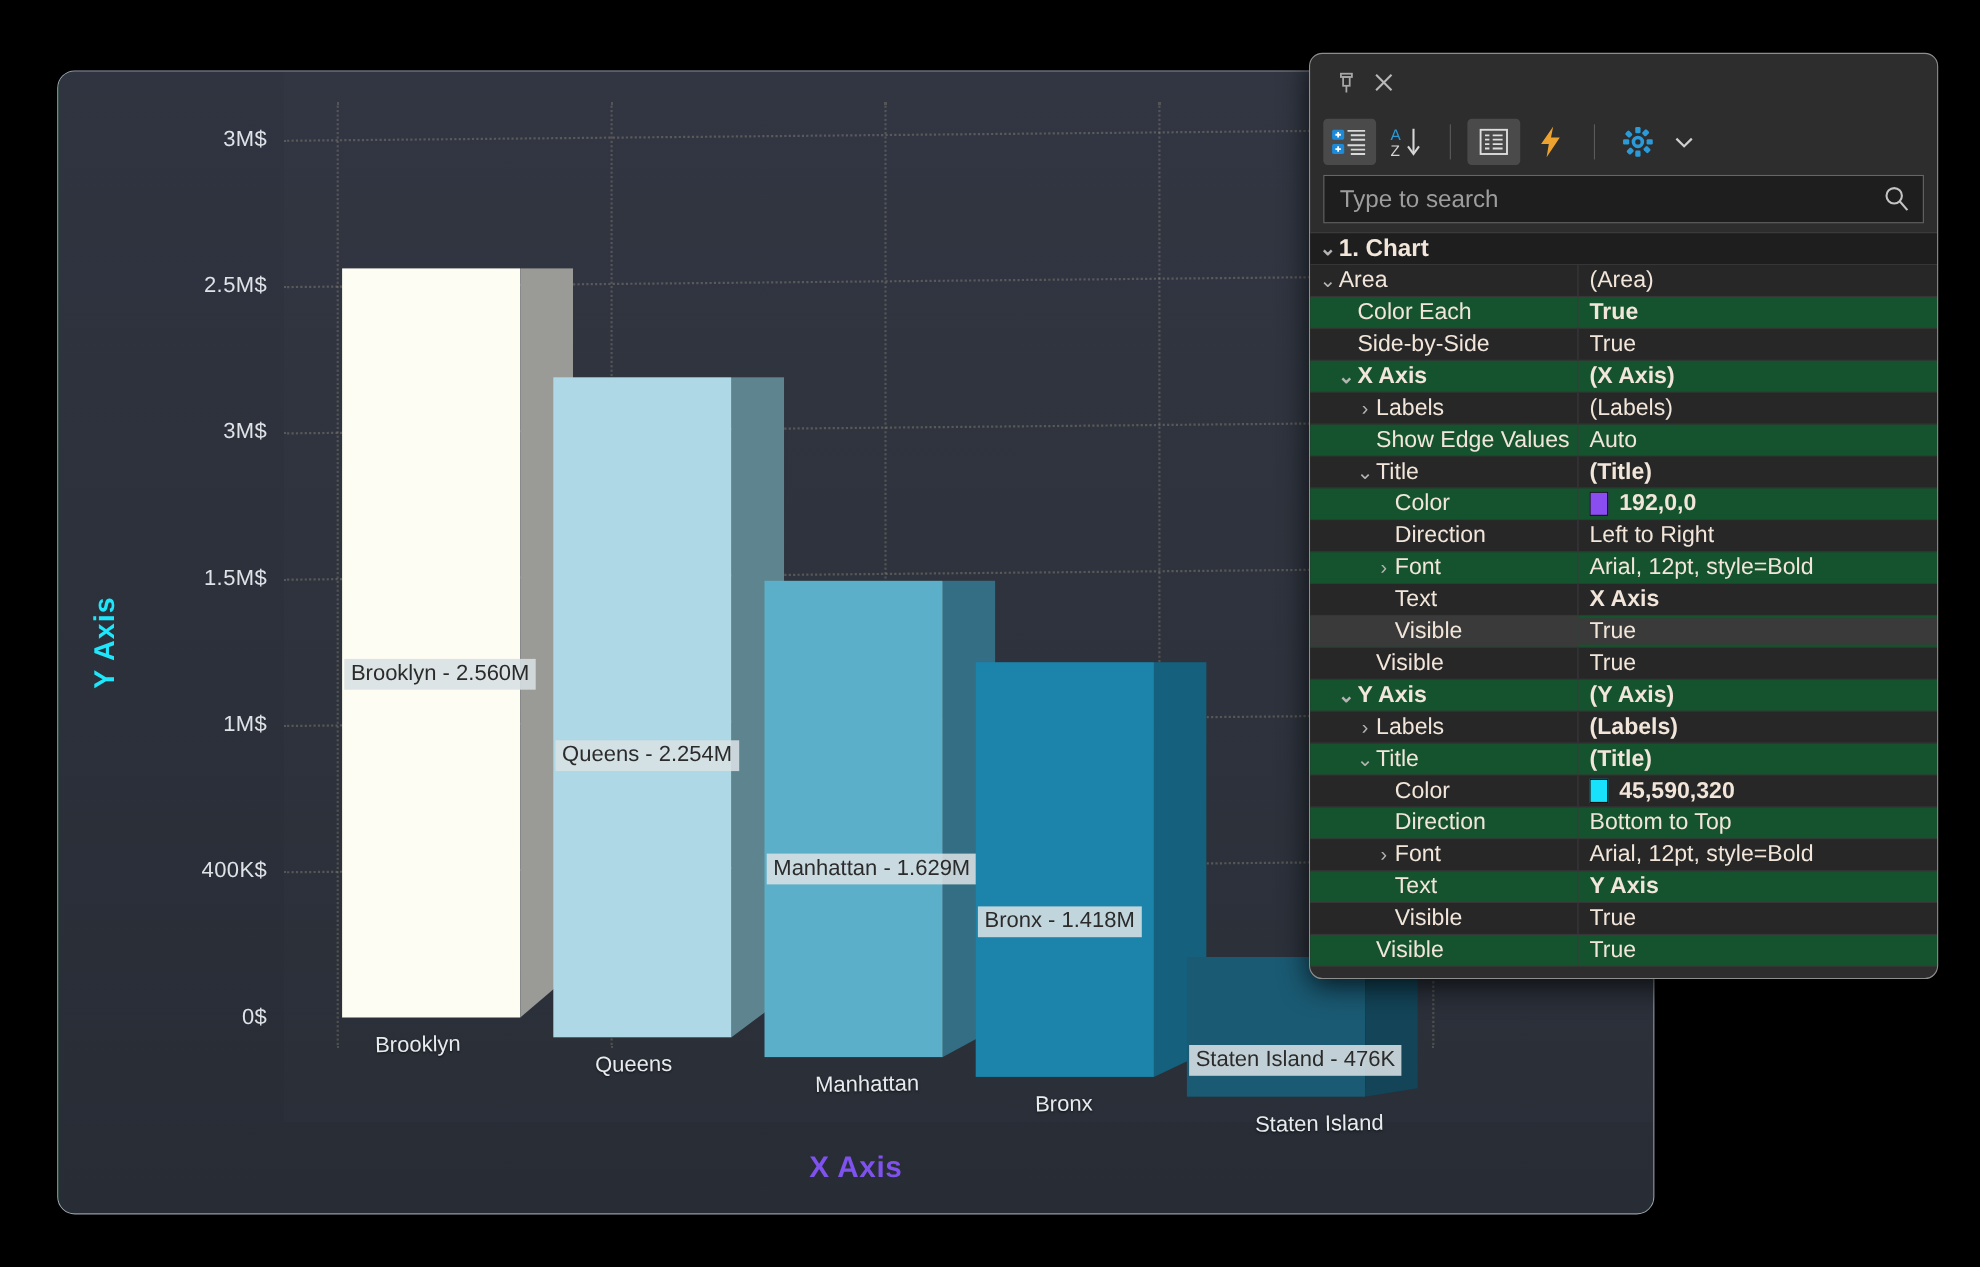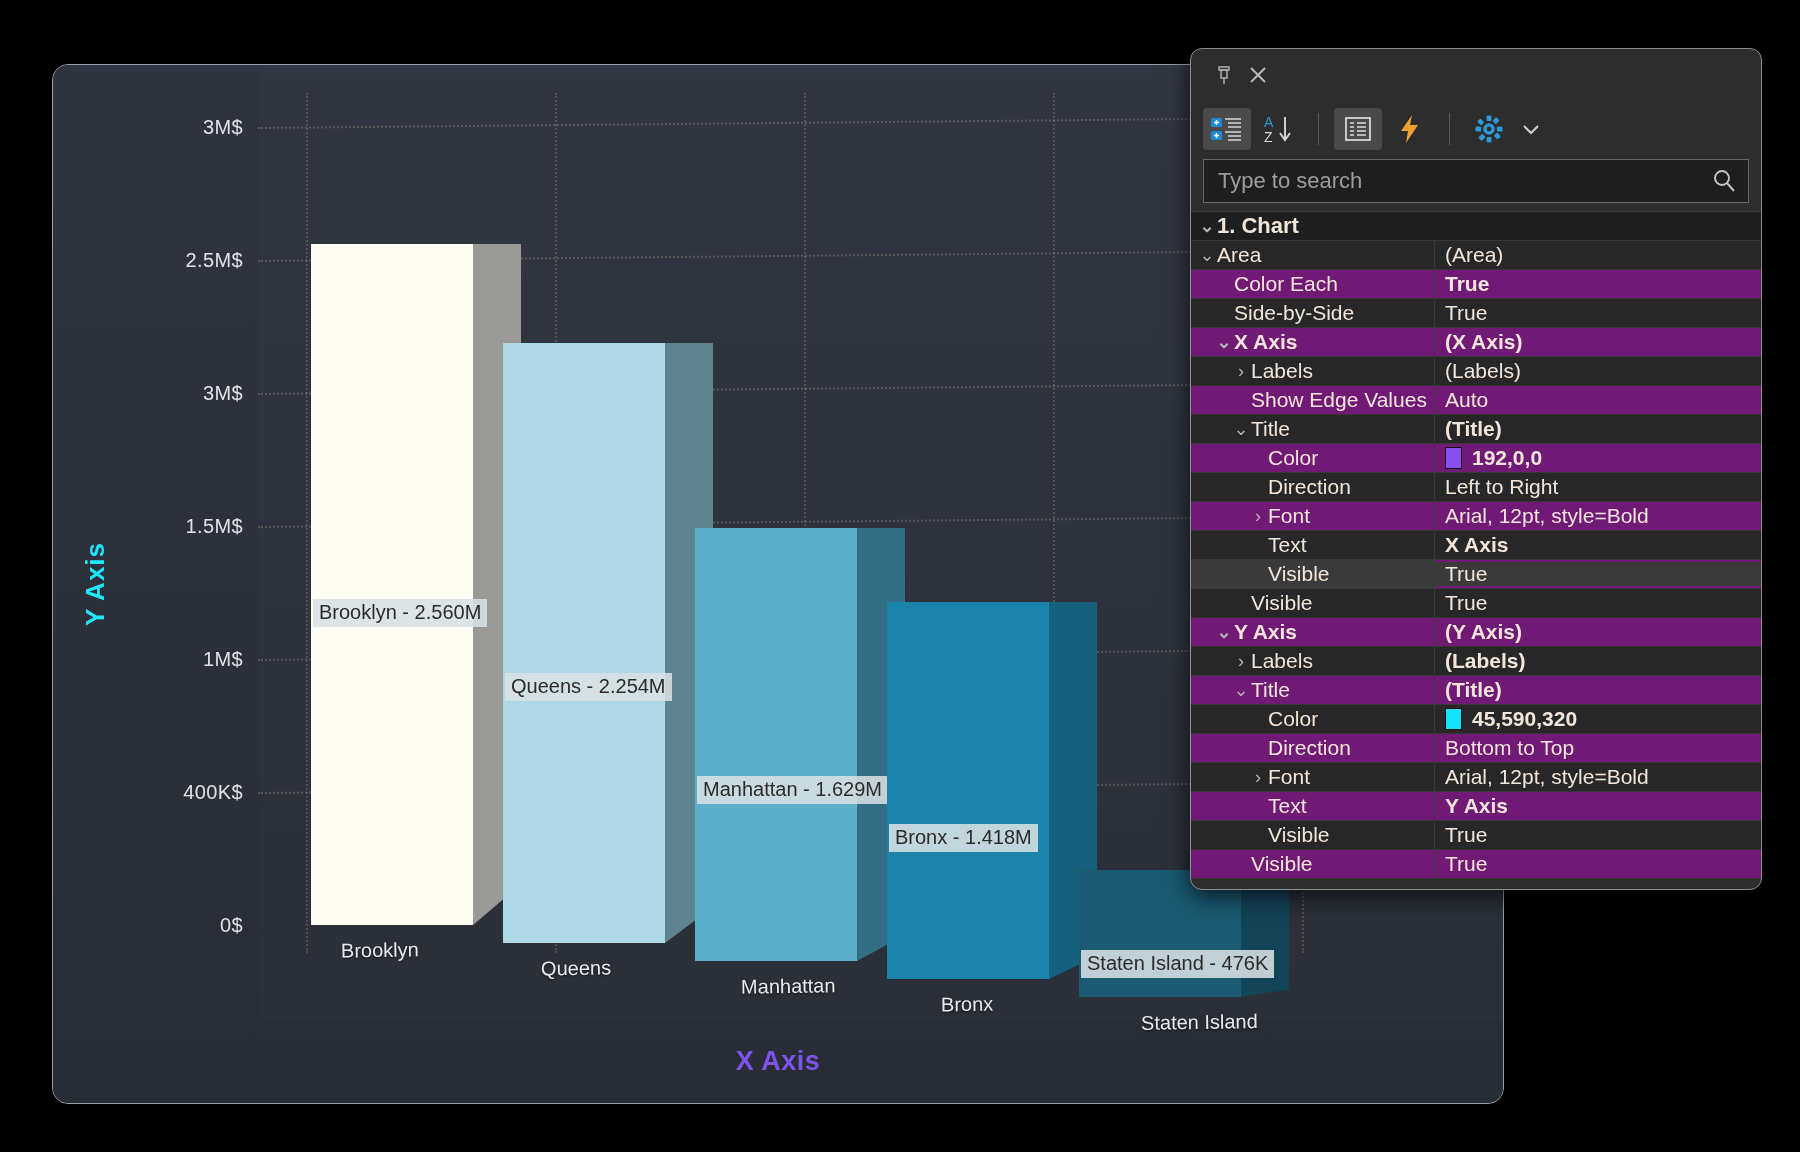--- a/index.html
+++ b/index.html
@@ -210,21 +210,21 @@
   }
   .prow {
     display: flex;
     align-items: center;
     height: 29px;
     font-size: 21px;
     color: #f2e6da;
     border-bottom: 1px solid #363636;
     position: relative;
   }
-  .prow.z0 { background: #701a75; }
+  .prow.z0 { background: #14532d; }
   .prow.z1 { background: #272727; }
   .prow .pname {
     width: 244px;
     flex: none;
     display: flex;
     align-items: center;
     height: 100%;
     border-right: 1px solid #3a3a3a;
     overflow: hidden;
     white-space: nowrap;

